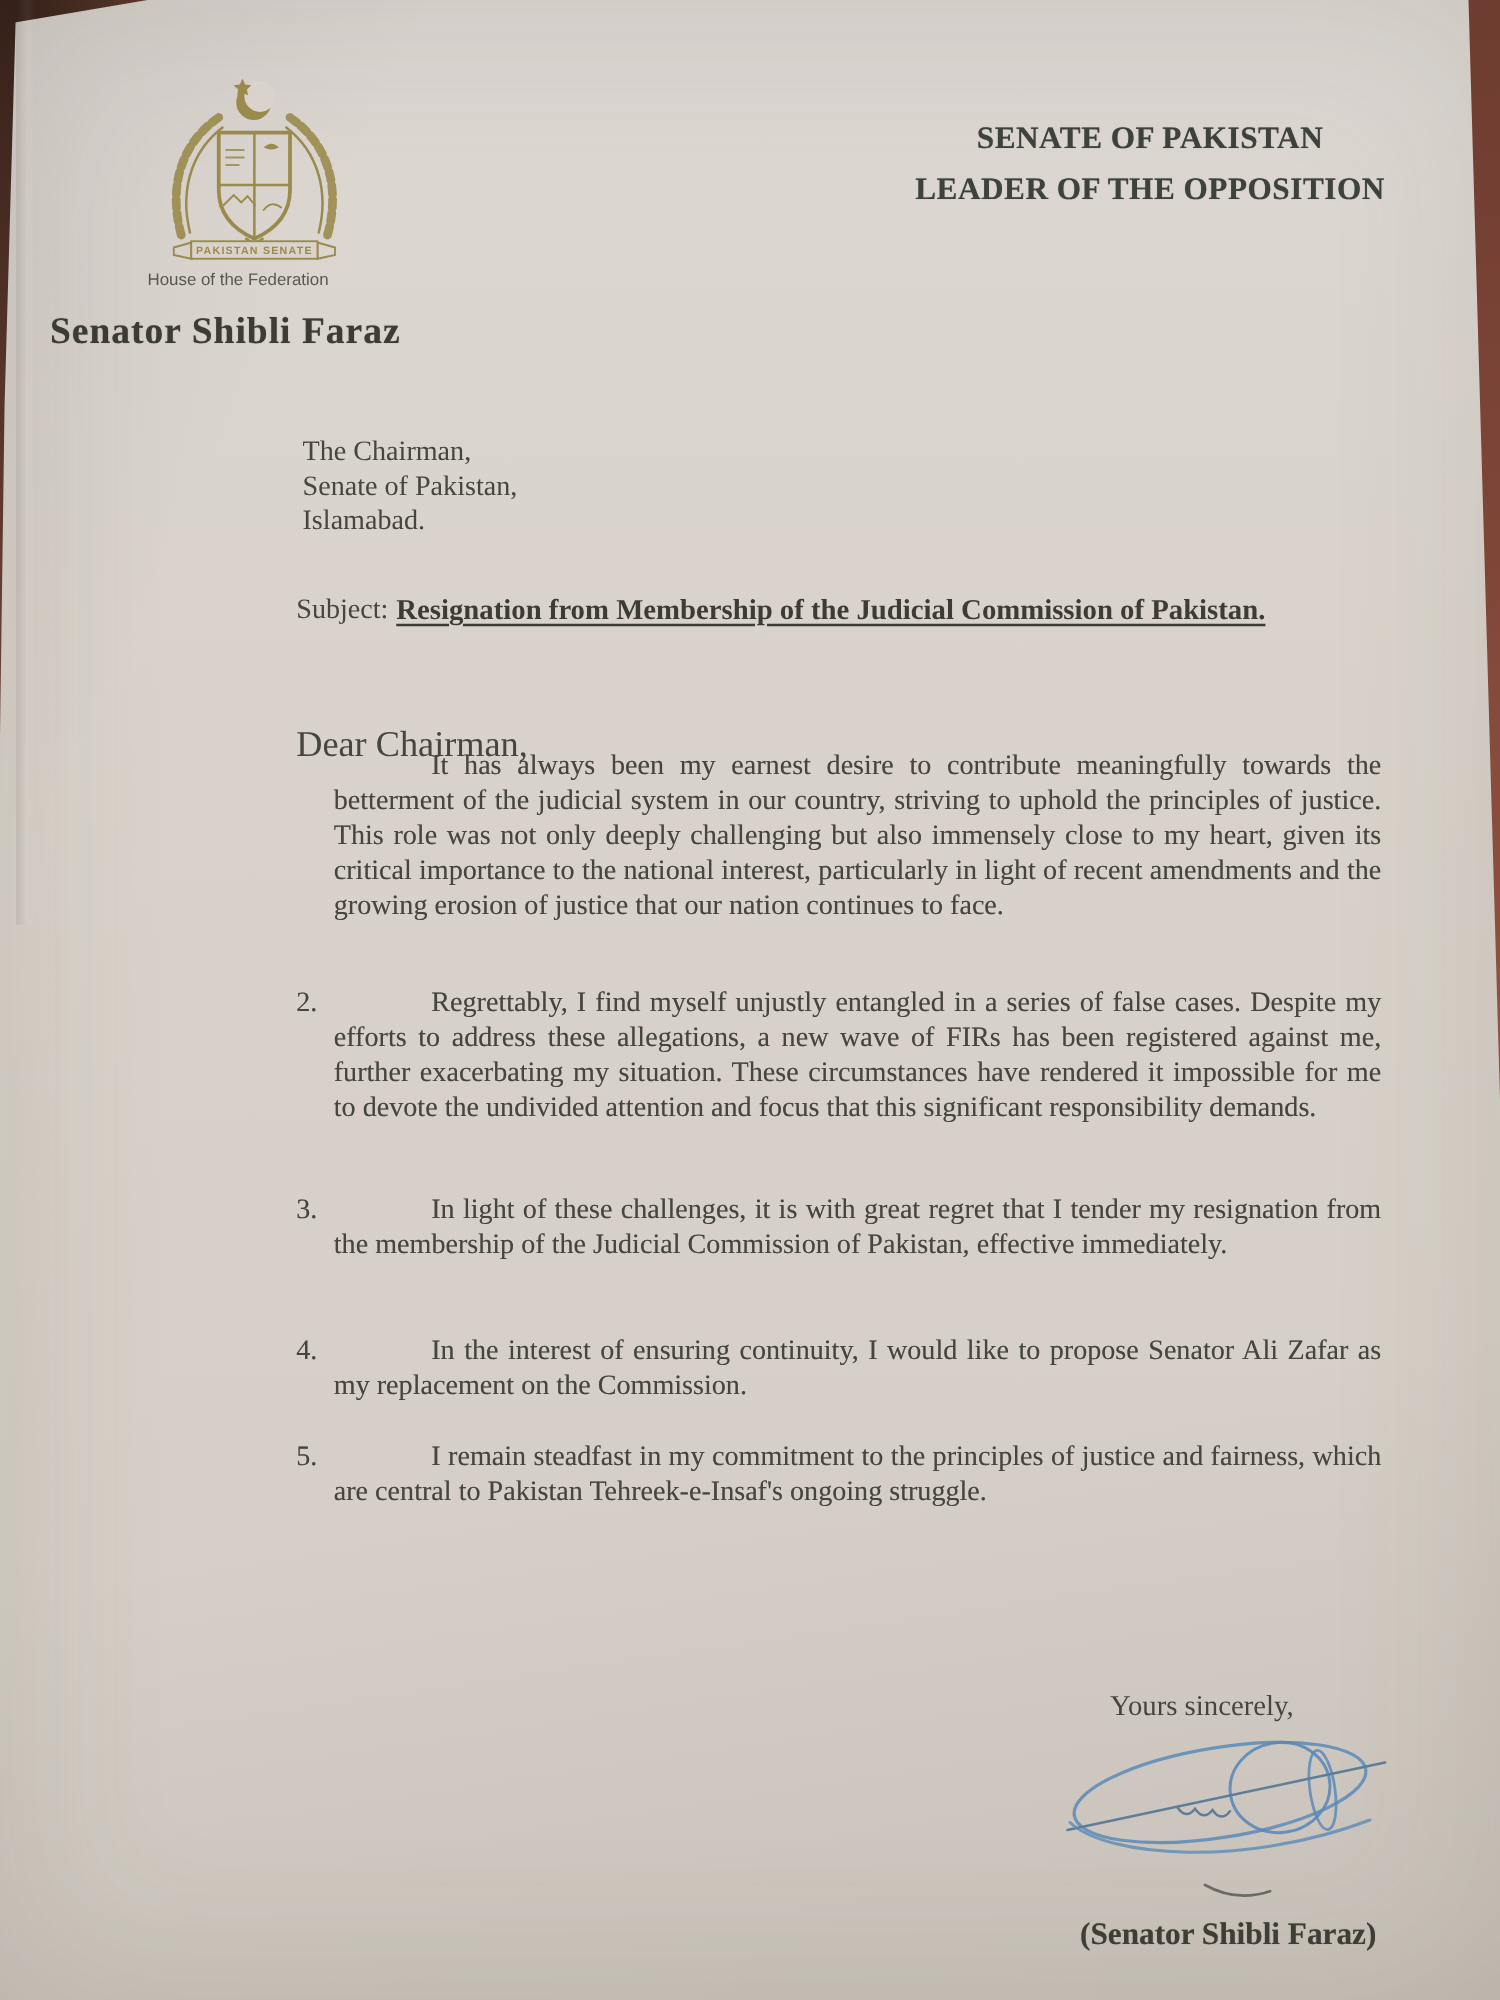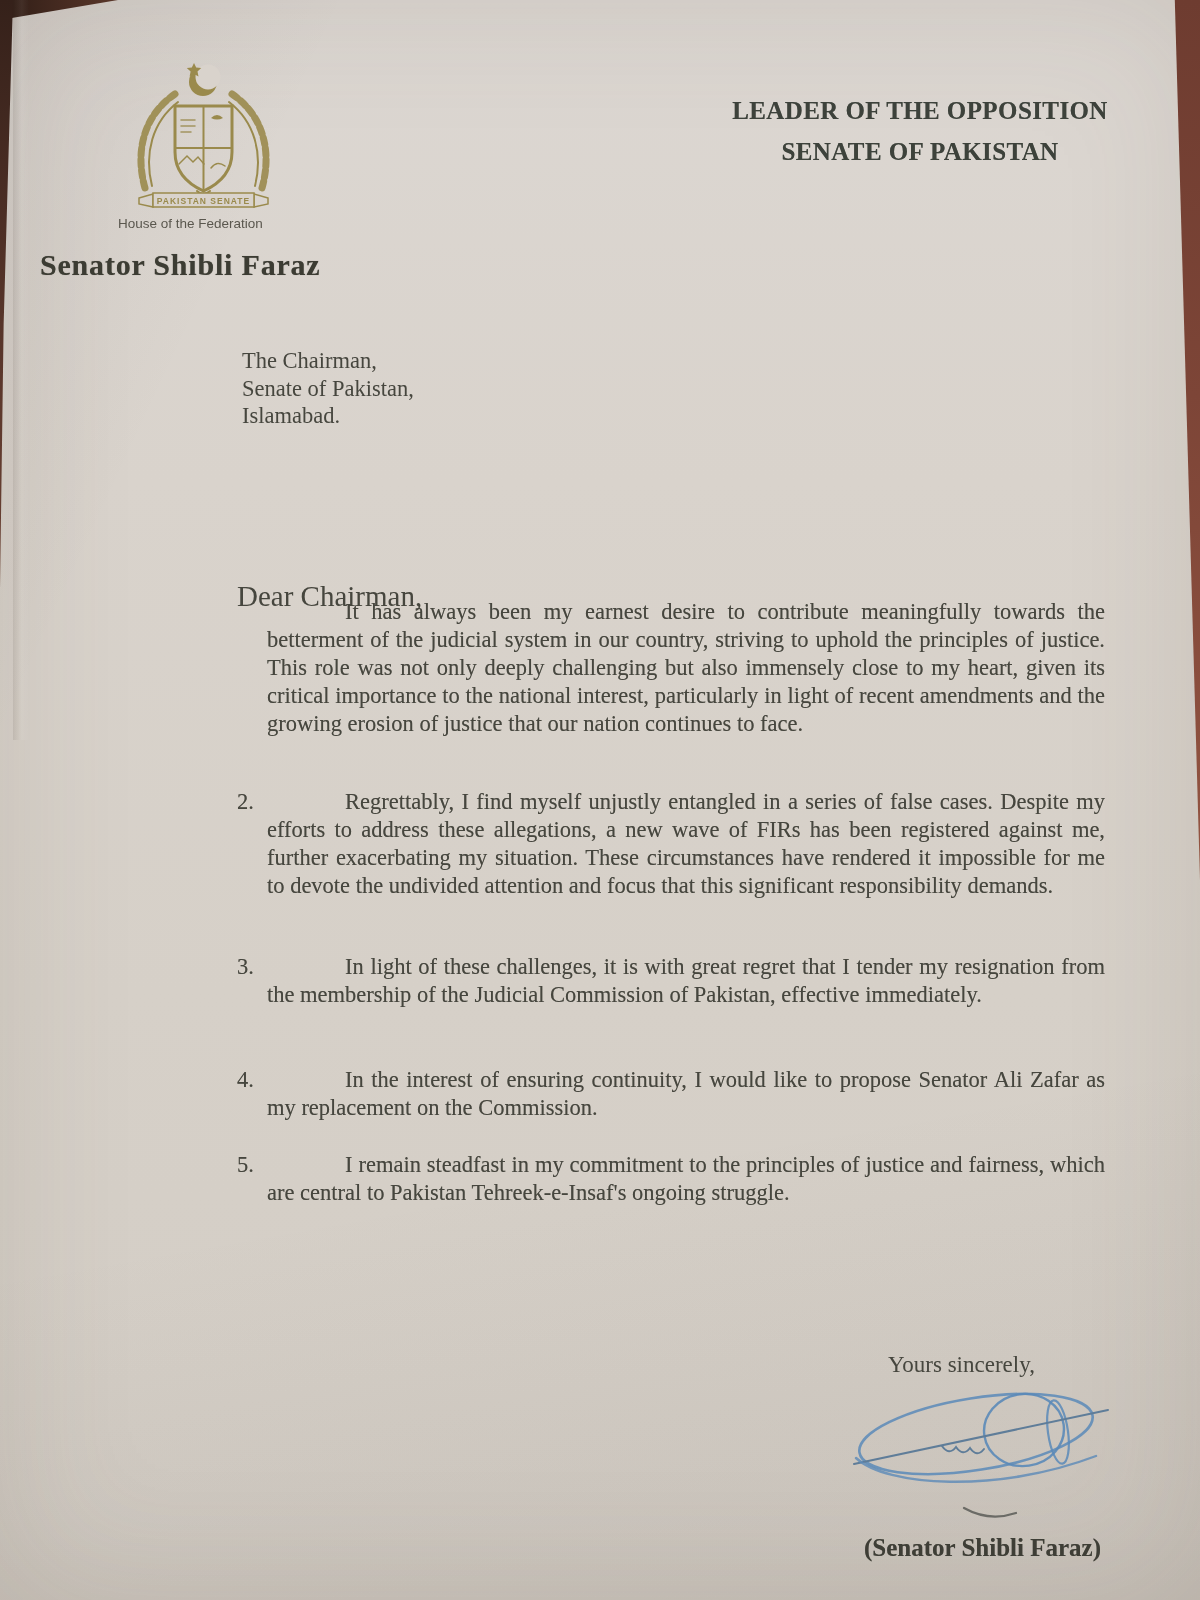--- a/index.html
+++ b/index.html
@@ -89,33 +89,37 @@
 
       <path d="M 8 138 l 14 -4 v 13 l -14 -3 z" stroke-width="1.5"></path>
       <path d="M 137 138 l -14 -4 v 13 l 14 -3 z" stroke-width="1.5"></path>
       <rect x="22" y="133" width="101" height="14" stroke-width="1.5" fill="#d9d3cc"></rect>
       <text x="72.5" y="143.5" text-anchor="middle" font-size="8.5" font-weight="bold" letter-spacing="1" fill="var(--gold)" stroke="none" font-family="Liberation Sans, DejaVu Sans, sans-serif">PAKISTAN SENATE</text>
     </g>
   </svg>
   <div class="abs emblem-caption">House of the Federation</div>
 
   <div class="abs office-title">
+    <div>SENATE OF PAKISTAN</div>
     <div>LEADER OF THE OPPOSITION</div>
-    <div>SENATE OF PAKISTAN</div>
   </div>
 
   <div class="abs sender-name">Senator Shibli Faraz</div>
 
 
   <div class="abs recipient">
     <div>The Chairman,</div>
     <div>Senate of Pakistan,</div>
     <div>Islamabad.</div>
   </div>
 
+  <div class="abs subject-row">
+    <span class="subject-label">Subject:</span>
+    <span class="subject-text"><span>Resignation from Membership of the Judicial Commission of Pakistan.</span></span>
+  </div>
 
   <div class="abs salutation">Dear Chairman,</div>
 
   <div class="para p1">
     <span class="num"></span>
     <span class="ptext">It has always been my earnest desire to contribute meaningfully towards the betterment of the judicial system in our country, striving to uphold the principles of justice. This role was not only deeply challenging but also immensely close to my heart, given its critical importance to the national interest, particularly in light of recent amendments and the growing erosion of justice that our nation continues to face.</span>
   </div>
   <div class="para p2">
     <span class="num">2.</span>
     <span class="ptext">Regrettably, I find myself unjustly entangled in a series of false cases. Despite my efforts to address these allegations, a new wave of FIRs has been registered against me, further exacerbating my situation. These circumstances have rendered it impossible for me to devote the undivided attention and focus that this significant responsibility demands.</span>

